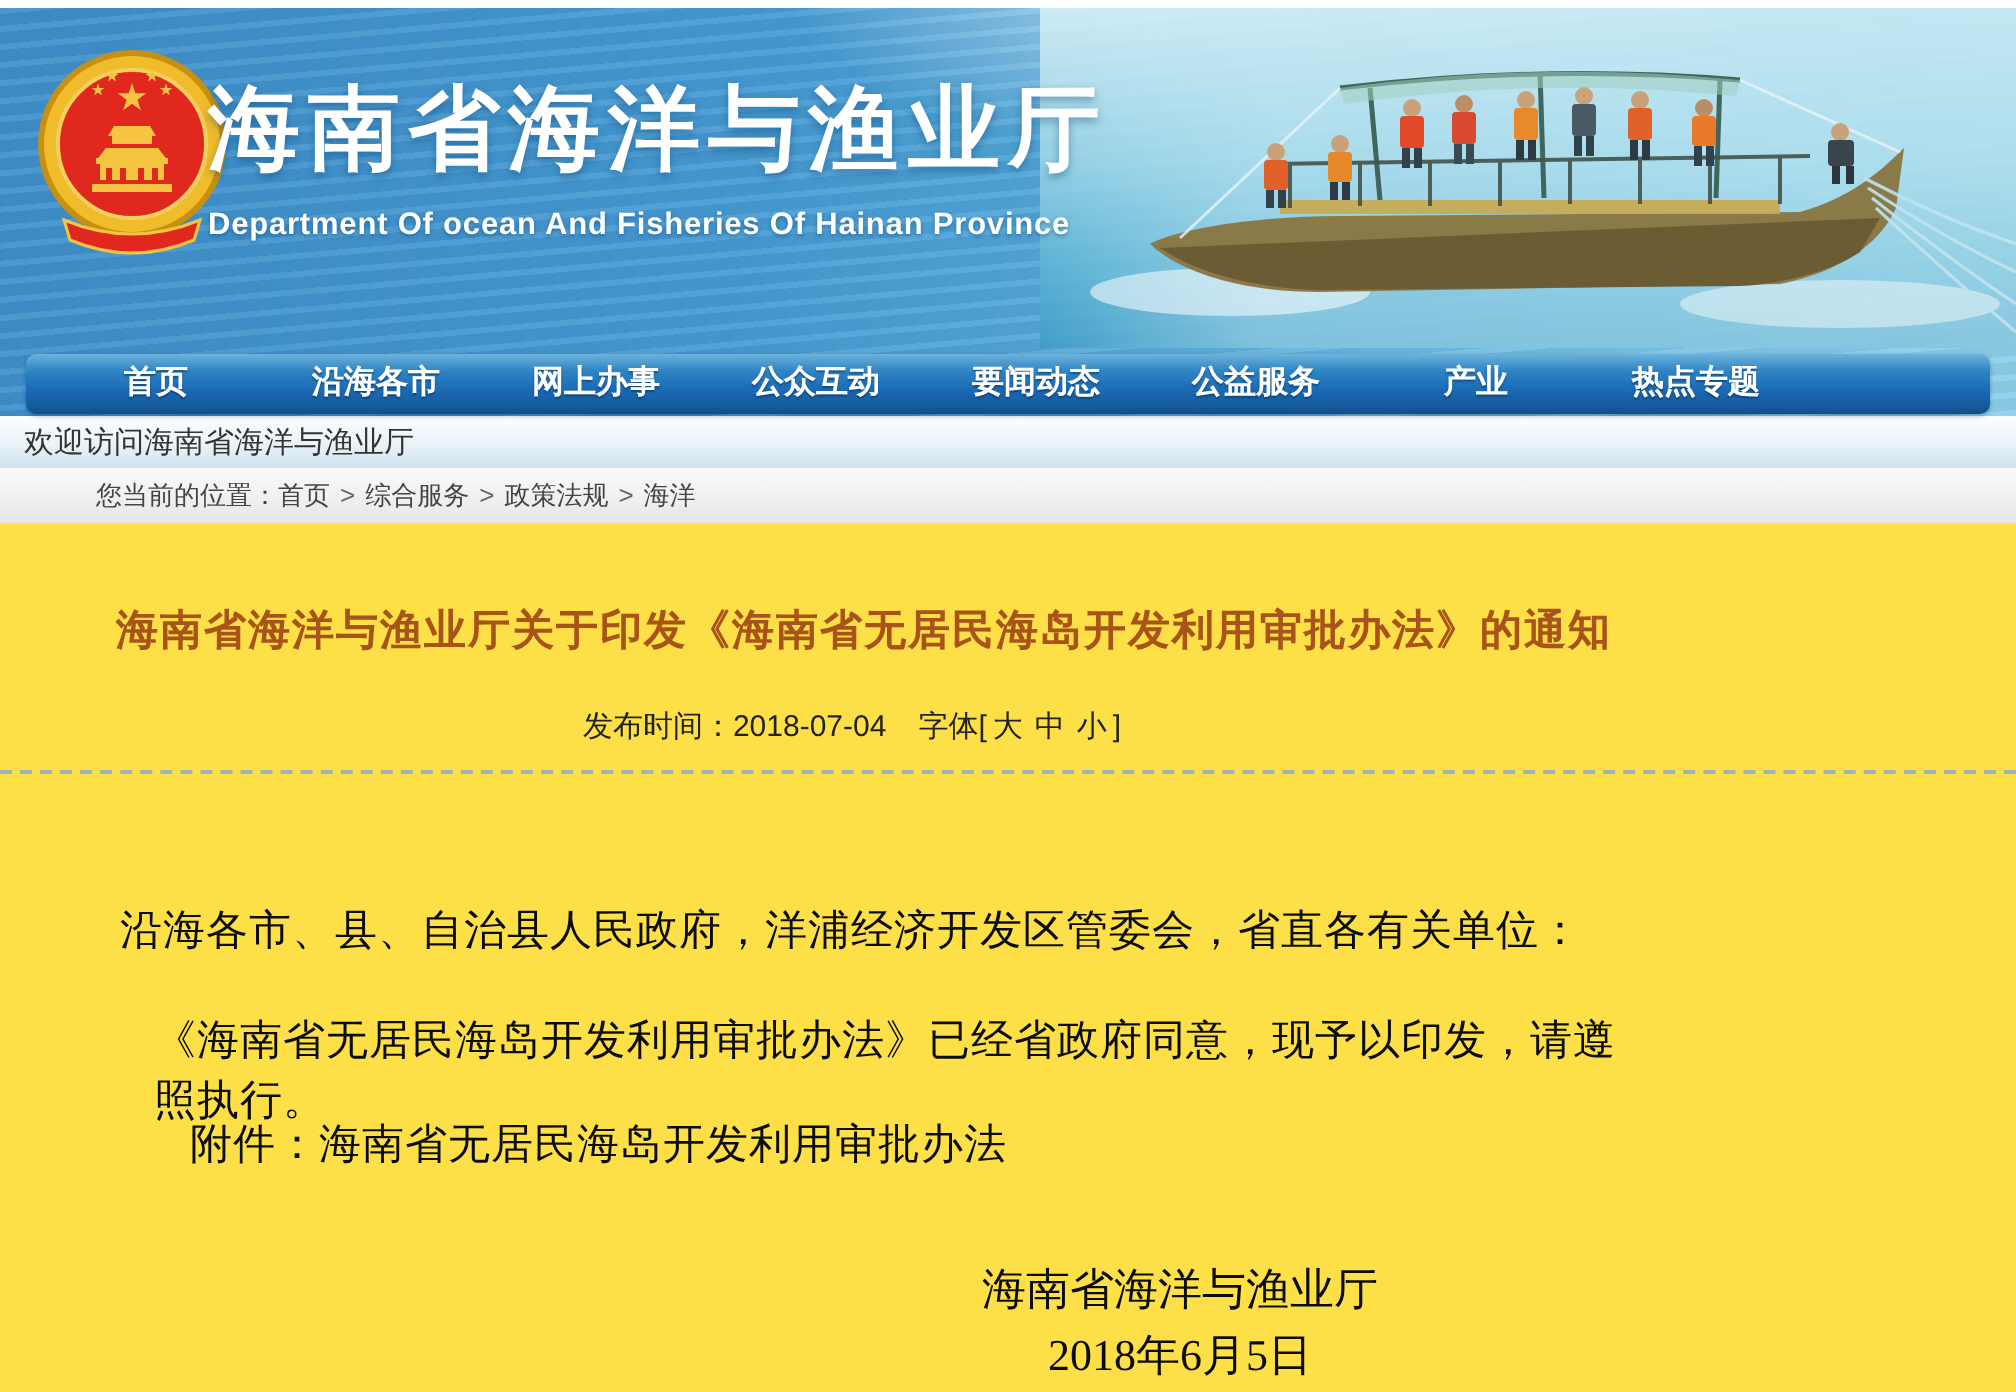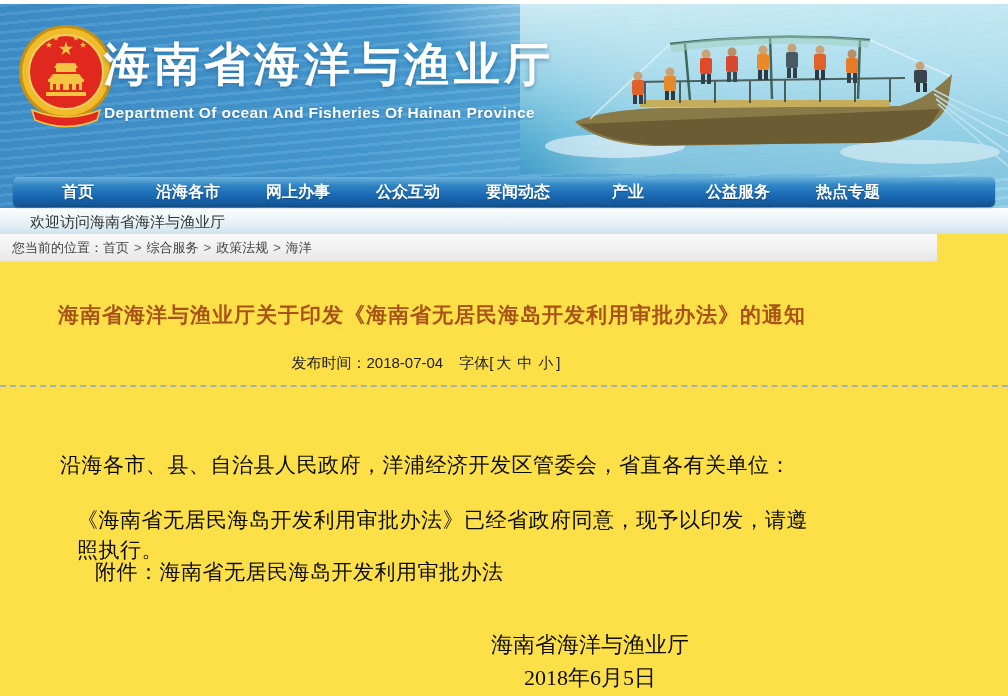--- a/index.html
+++ b/index.html
@@ -47,30 +47,30 @@
     width:110px; text-align:center; color:#ffffff; font-weight:bold;
     font-size:16px; line-height:30px; text-decoration:none; cursor:pointer;
     text-shadow:0 1px 1px rgba(0,40,80,.5);
   }
 
   
   .welcome-bar {
     position:absolute; top:204px; left:0; width:1008px; height:26px;
     background:linear-gradient(180deg, #fbfdfe 0%, #e8f2f7 55%, #cfe3ee 100%);
     border-top:1px solid #ffffff;
-    line-height:25px; padding-left:30px;
+    line-height:25px; padding-left:12px;
     font-size:15px; color:#333;
   }
 
   
   .breadcrumb-bar {
-    position:absolute; top:230px; left:0; width:937px; height:28px;
+    position:absolute; top:230px; left:0; width:1008px; height:28px;
     background:linear-gradient(180deg, #fafafa 0%, #efefef 60%, #e6e6e6 100%);
     border-bottom:1px solid #e0e0e0;
-    line-height:27px; padding-left:12px;
+    line-height:27px; padding-left:48px;
     font-size:13px; color:#444;
   }
   .breadcrumb-bar a { color:#444; text-decoration:none; cursor:pointer; }
   .crumb-sep { margin:0 5px; color:#666; }
 
   
   .article-title {
     position:absolute; top:297px; left:0; width:864px;
     text-align:center; font-size:21px; font-weight:bold; letter-spacing:1px;
     color:#a8531a; font-family:"Liberation Sans", sans-serif;
@@ -258,22 +258,22 @@
       <div class="banner-title">海南省海洋与渔业厅</div>
       <div class="banner-subtitle">Department Of ocean And Fisheries Of Hainan Province</div>
     </div>
 
     <nav class="navbar">
       <a class="nav-item">首页</a>
       <a class="nav-item">沿海各市</a>
       <a class="nav-item">网上办事</a>
       <a class="nav-item">公众互动</a>
       <a class="nav-item">要闻动态</a>
+      <a class="nav-item">公益服务</a>
       <a class="nav-item">产业</a>
-      <a class="nav-item">公益服务</a>
       <a class="nav-item">热点专题</a>
     </nav>
   </header>
 
   <div class="welcome-bar">
     <span>欢迎访问海南省海洋与渔业厅</span>
   </div>
 
   <div class="breadcrumb-bar">
     <span>您当前的位置：</span><a>首页</a><span class="crumb-sep">&gt;</span><a>综合服务</a><span class="crumb-sep">&gt;</span><a>政策法规</a><span class="crumb-sep">&gt;</span><a>海洋</a>

